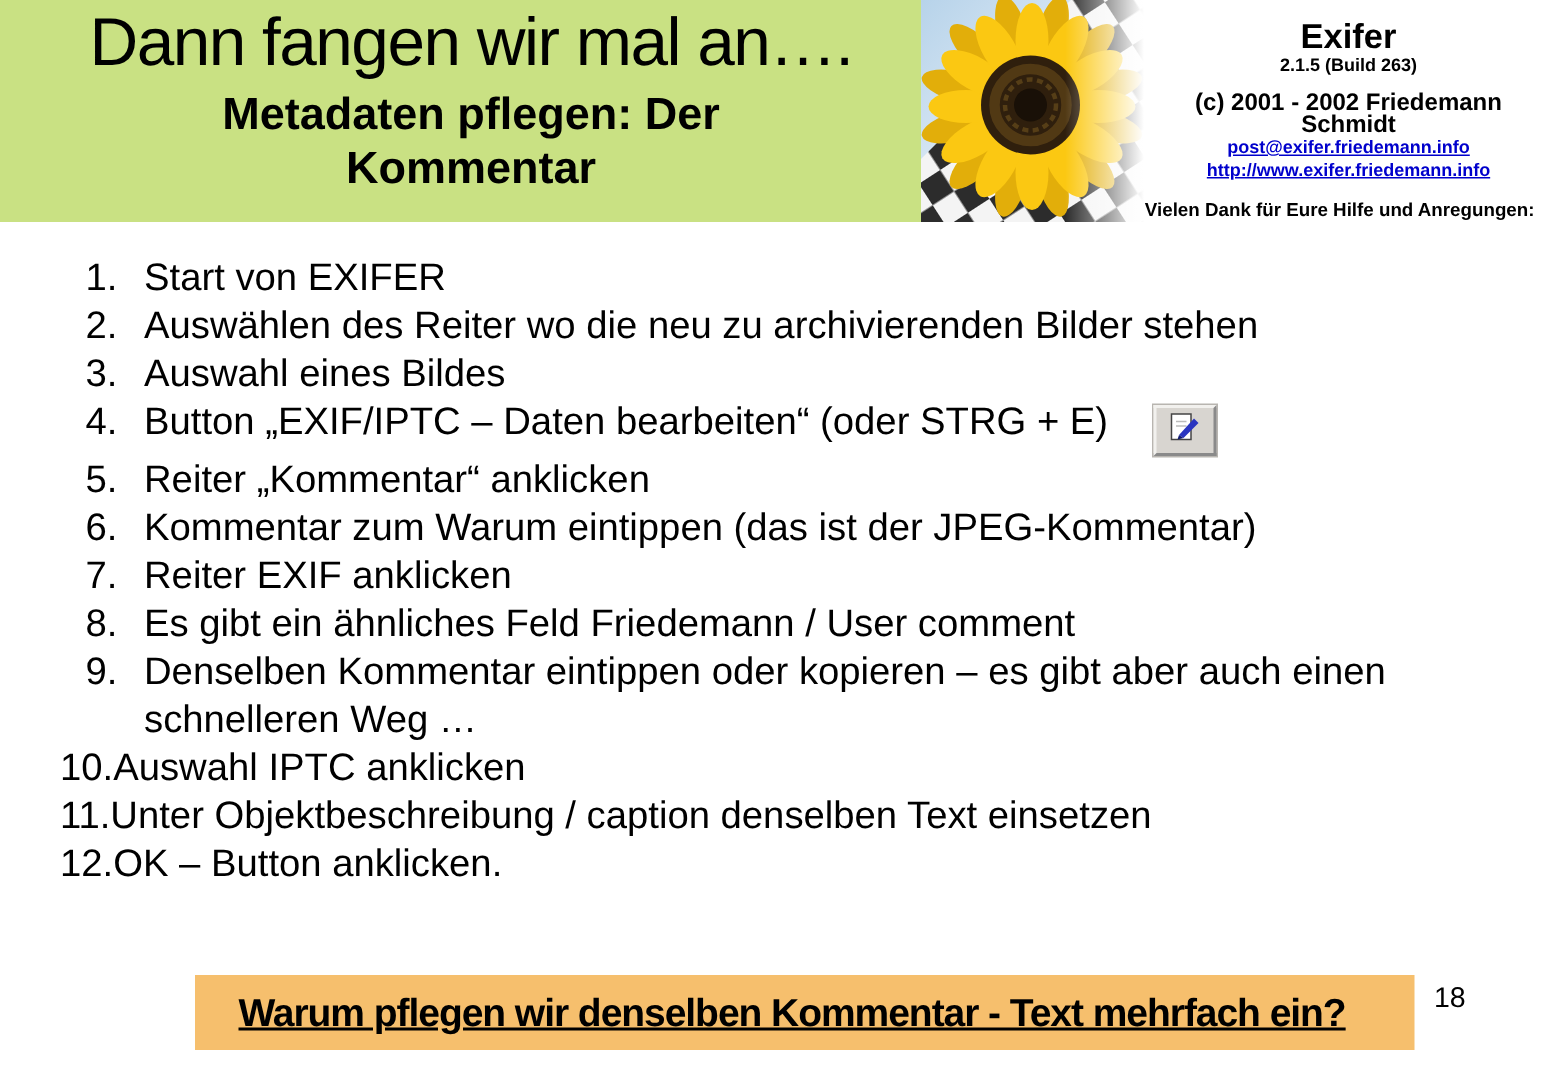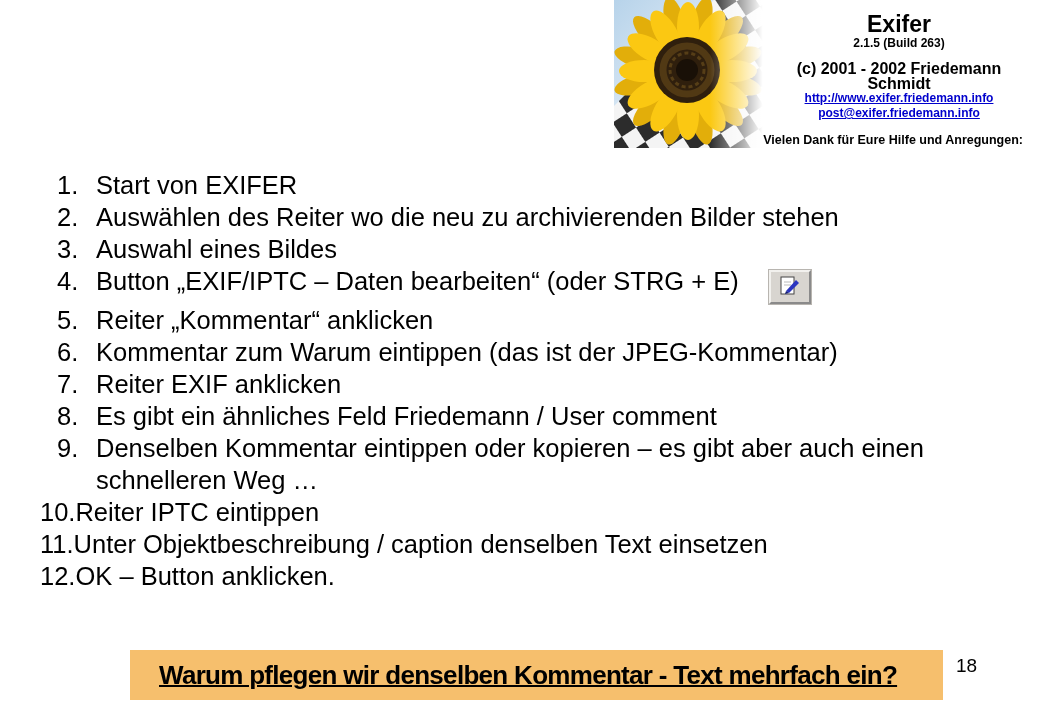--- a/index.html
+++ b/index.html
@@ -53,20 +53,25 @@
     font-size:26px;font-weight:bold;letter-spacing:-0.7px;white-space:nowrap;
     text-decoration:underline;text-decoration-thickness:2px;
   }
   .page-number{position:absolute;left:956px;top:655px;font-size:19px;}
 </style>
 </head>
 <body>
 
 <div class="slide">
 
+  <div class="green-band">
+    <div class="slide-title">Dann fangen wir mal an….</div>
+    <div class="slide-subtitle">Metadaten pflegen: Der
+Kommentar</div>
+  </div>
 
   <div class="logo-panel">
     <svg class="photo" width="158" height="148" viewBox="0 0 158 148" aria-hidden="true">
       <defs>
         <pattern id="chk" width="34" height="34" patternUnits="userSpaceOnUse" patternTransform="rotate(-33)">
           <rect width="34" height="34" fill="#f4f4f4"></rect>
           <rect width="17" height="17" fill="#2c2c2c"></rect>
           <rect x="17" y="17" width="17" height="17" fill="#2c2c2c"></rect>
         </pattern>
         <linearGradient id="sky" x1="0" y1="0" x2="1" y2="1">
@@ -115,22 +120,22 @@
       <circle cx="73" cy="70" r="33" fill="#2f1f0d"></circle>
       <circle cx="73" cy="70" r="24" fill="none" stroke="#6d4e1b" stroke-width="7" opacity="0.55"></circle>
       <circle cx="73" cy="70" r="17" fill="none" stroke="#7d5d22" stroke-width="3" stroke-dasharray="4 3" opacity="0.5"></circle>
       <circle cx="73" cy="70" r="11" fill="#191007"></circle>
       <rect x="96" y="0" width="62" height="148" fill="url(#fadeR)"></rect>
     </svg>
     <div class="logo-text">
       <div class="app-name">Exifer</div>
       <div class="app-version">2.1.5 (Build 263)</div>
       <div class="copyright">(c) 2001 - 2002 Friedemann Schmidt</div>
+      <a class="logo-link" href="#">post@exifer.friedemann.info</a>
       <a class="logo-link" href="#">http://www.exifer.friedemann.info</a>
-      <a class="logo-link" href="#">post@exifer.friedemann.info</a>
     </div>
     <div class="thanks">Vielen Dank für Eure Hilfe und Anregungen:</div>
   </div>
 
   <div class="steps">
     <div class="step single">
       <span class="num">1.</span>
       <span class="txt">Start von EXIFER</span>
     </div>
     <div class="step single">
@@ -167,21 +172,21 @@
       <span class="num">8.</span>
       <span class="txt">Es gibt ein ähnliches Feld Friedemann / User comment</span>
     </div>
     <div class="step single">
       <span class="num">9.</span>
       <span class="txt">Denselben Kommentar eintippen oder kopieren – es gibt aber auch einen
 schnelleren Weg …</span>
     </div>
     <div class="step double">
       <span class="num">10.</span>
-      <span class="txt">Reiter IPTC eintippen</span>
+      <span class="txt">Auswahl IPTC anklicken</span>
     </div>
     <div class="step double">
       <span class="num">11.</span>
       <span class="txt">Unter Objektbeschreibung / caption denselben Text einsetzen</span>
     </div>
     <div class="step double">
       <span class="num">12.</span>
       <span class="txt">OK – Button anklicken.</span>
     </div>
   </div>

